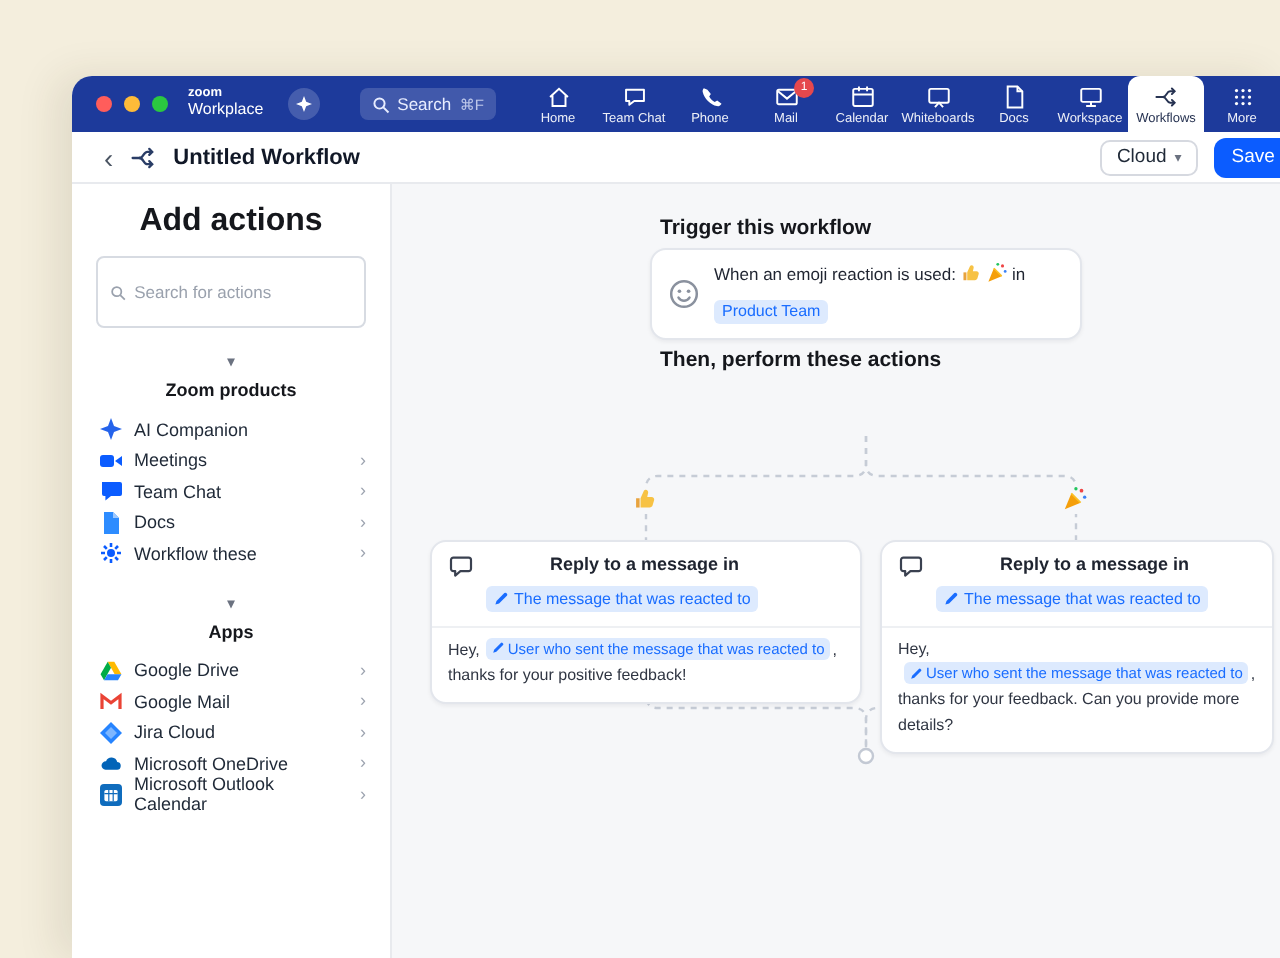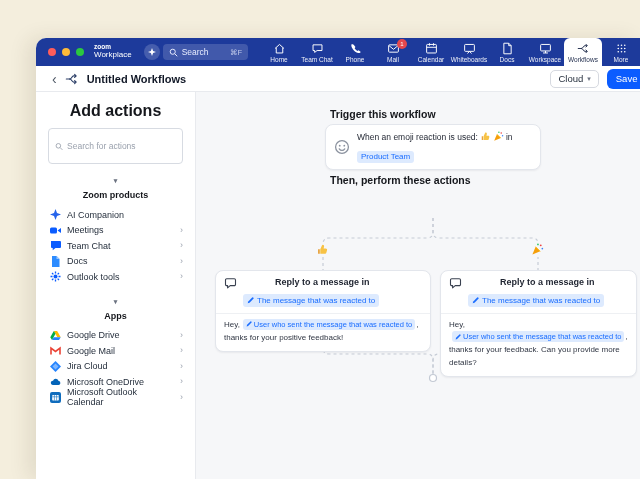--- a/index.html
+++ b/index.html
@@ -13,21 +13,21 @@
   
   .topbar { height:28px; background:#1d3a9b; display:flex; align-items:center; padding-left:12px; position:relative; }
   .traffic { display:flex; gap:6px; align-items:center; }
   .dot { width:8px; height:8px; border-radius:50%; display:inline-block; }
   .dot.red{background:#ff5d5b}.dot.yellow{background:#febb39}.dot.green{background:#2bc840}
   .logo { margin-left:10px; color:#fff; line-height:1.05; }
   .logo .l1 { font-size:6.5px; font-weight:bold; }
   .logo .l2 { font-size:8px; }
   .circle-btn { margin-left:12px; width:16px; height:16px; border-radius:50%;
                 background:rgba(255,255,255,.18); display:flex; align-items:center; justify-content:center; flex:none; }
-  .search-pill { margin-left:3px; width:90px; height:16px; background:rgba(255,255,255,.16);
+  .search-pill { margin-left:20px; width:90px; height:16px; background:rgba(255,255,255,.16);
                  border-radius:4px; display:flex; align-items:center; gap:4px; padding:0 6px; color:#e8edff; }
   .search-pill .ph { font-size:8.5px; }
   .search-pill .sc { margin-left:auto; font-size:7.5px; opacity:.75; }
   .topnav { display:flex; height:28px; margin-left:12px; align-items:stretch; }
   .tb-item { width:38px; display:flex; flex-direction:column; align-items:center; justify-content:center;
              gap:1px; color:#fff; position:relative; flex:none; }
   .tb-item .nlabel { font-size:6.5px; opacity:.92; white-space:nowrap; }
   .tb-item.active { background:#fff; border-radius:6px 6px 0 0; color:#273352; }
   .tb-item.active .nlabel { opacity:1; }
   .badge { position:absolute; top:1px; right:5px; min-width:10px; height:10px; border-radius:5px;
@@ -204,21 +204,21 @@
 
   <div class="toolbar">
     <span class="back">‹</span>
     <svg width="14" height="14" viewBox="0 0 16 16" fill="none" stroke="#2a3d66" stroke-width="1.3" stroke-linecap="round">
         <path d="M1.5 8h4"></path>
         <path d="M5.5 8c2.3 0 2.1-3.5 4.4-3.5h2"></path>
         <path d="M5.5 8c2.3 0 2.1 3.5 4.4 3.5h2"></path>
         <path d="M11 2.8l1.7 1.7L11 6.2"></path>
         <path d="M11 9.8l1.7 1.7L11 13.2"></path>
       </svg>
-    <span class="wtitle">Untitled Workflows</span>
+    <span class="wtitle">Untitled Workflow</span>
     <div class="tright">
       <button class="draft">
         <span>Cloud</span>
         <span class="caret">▾</span>
       </button>
       <button class="save">Save changes</button>
     </div>
   </div>
 
   <div class="content">
@@ -276,21 +276,21 @@
       </div>
       <div class="sb-item">
         <span class="sb-icon">
             <svg width="11" height="11" viewBox="0 0 11 11">
               <circle cx="5.5" cy="5.5" r="2" fill="#0b5cff"></circle>
               <g stroke="#0b5cff" stroke-width="1.3">
                 <path d="M5.5.5v2M5.5 8.5v2M.5 5.5h2M8.5 5.5h2M2 2l1.4 1.4M7.6 7.6L9 9M9 2L7.6 3.4M2 9l1.4-1.4"></path>
               </g>
             </svg>
           </span>
-        <span>Outlook tools</span>
+        <span>Workflow these</span>
         <span class="sb-chev">›</span>
       </div>
 
       <div class="sb-section">
         <span class="sb-caret">▾</span>
         <span>Apps</span>
       </div>
       <div class="sb-item">
         <span class="sb-icon">
             <svg width="11" height="11" viewBox="0 0 12 11">

